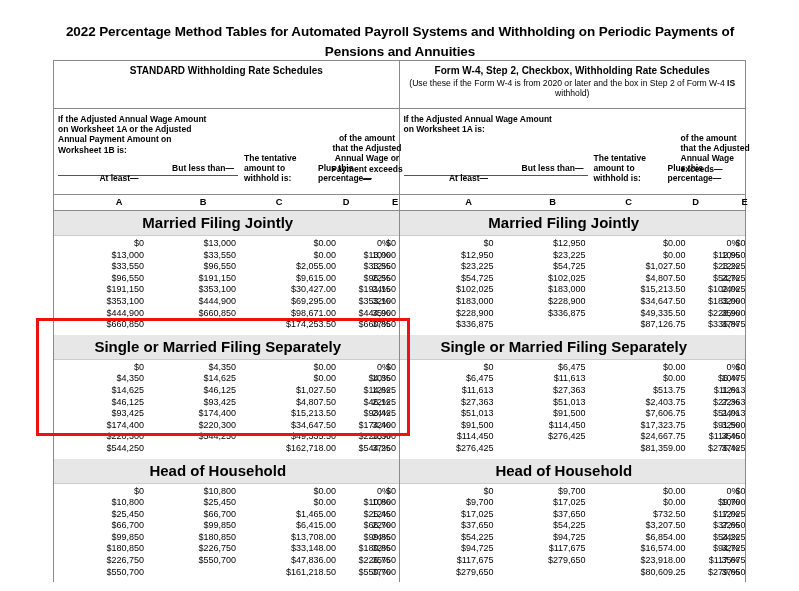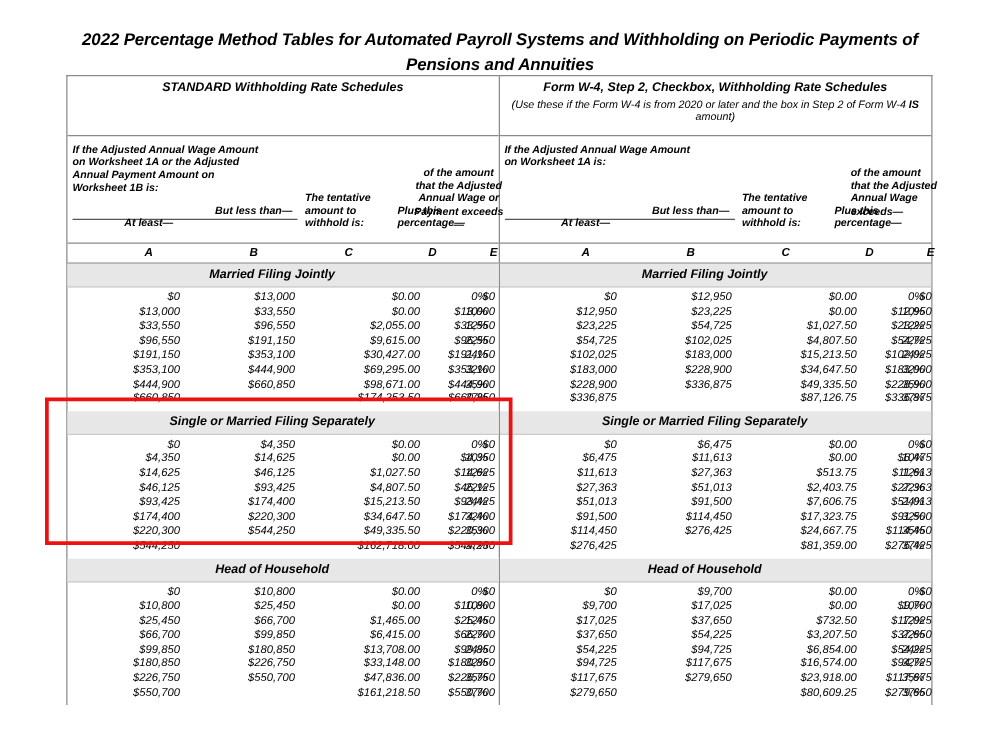--- a/index.html
+++ b/index.html
@@ -12,21 +12,20 @@
     height: 591px;
     font-family: "Liberation Sans", sans-serif;
     color: #000000;
     position: relative;
     overflow: hidden;
   }
   .page {
     position: relative;
     width: 799px;
     height: 416px;
-    font-style: italic;
   }
 
   
   .doc-title {
     position: absolute;
     left: 60px;
     top: 22px;
     width: 680px;
     text-align: center;
     font-size: 13.5px;
@@ -120,21 +119,21 @@
     font-weight: bold;
     text-align: center;
     width: 40px;
   }
 
   
   .status-band {
     box-sizing: border-box;
     background: #e7e7e7;
     text-align: center;
-    font-size: 10px;
+    font-size: 15px;
     font-weight: bold;
     padding: 3px 17px 4px 0;
     border-bottom: 1px solid #cccccc;
   }
   .rows {
     box-sizing: border-box;
     padding: 2px 0 4px 0;
   }
   .row {
     position: relative;
@@ -192,21 +191,21 @@
     <div class="two-col">
       <div class="side left">
         <div class="sched-banner">
           <div class="sched-title">STANDARD Withholding Rate Schedules</div>
         </div>
       </div>
       <div class="side right">
         <div class="sched-banner">
           <div class="sched-title">Form W-4, Step 2, Checkbox, Withholding Rate Schedules</div>
           <div class="sched-note">
-            <span>(Use these if the Form W-4 is from 2020 or later and the box in Step 2 of Form W-4 </span><b>IS</b><span> amount)</span>
+            <span>(Use these if the Form W-4 is from 2020 or later and the box in Step 2 of Form W-4 </span><b>IS</b><span> withhold)</span>
           </div>
         </div>
       </div>
     </div>
 
     <div class="two-col">
       <div class="side left">
         <div class="head-block">
           <div class="hb-lead">If the Adjusted Annual Wage Amount on Worksheet 1A or the Adjusted Annual Payment Amount on Worksheet 1B is:</div>
           <div class="hb-rule" style="left:4px; top:66px; width:180px;"></div>

